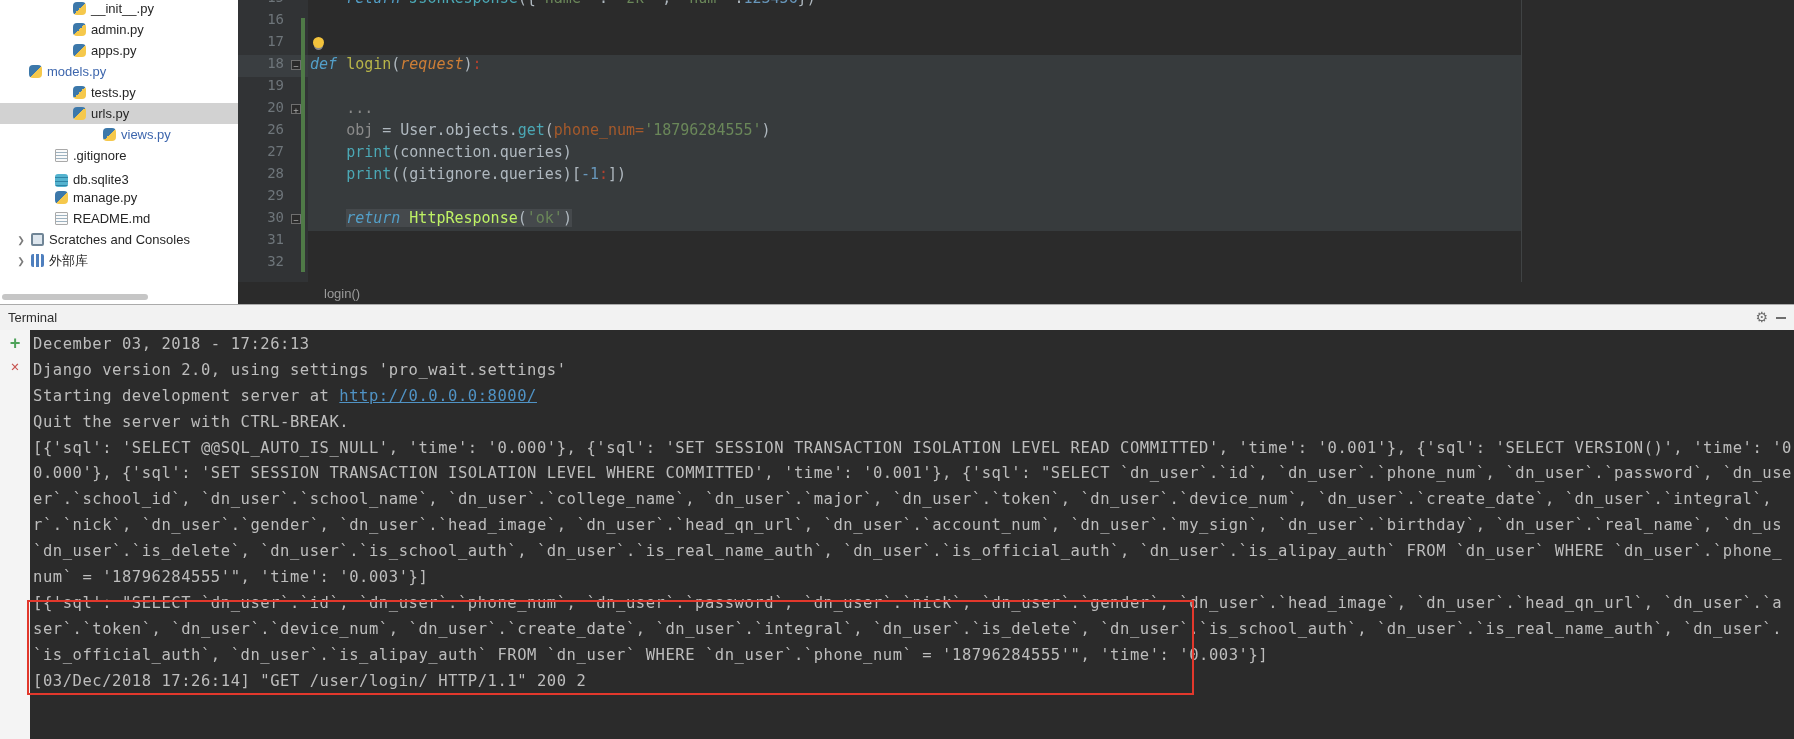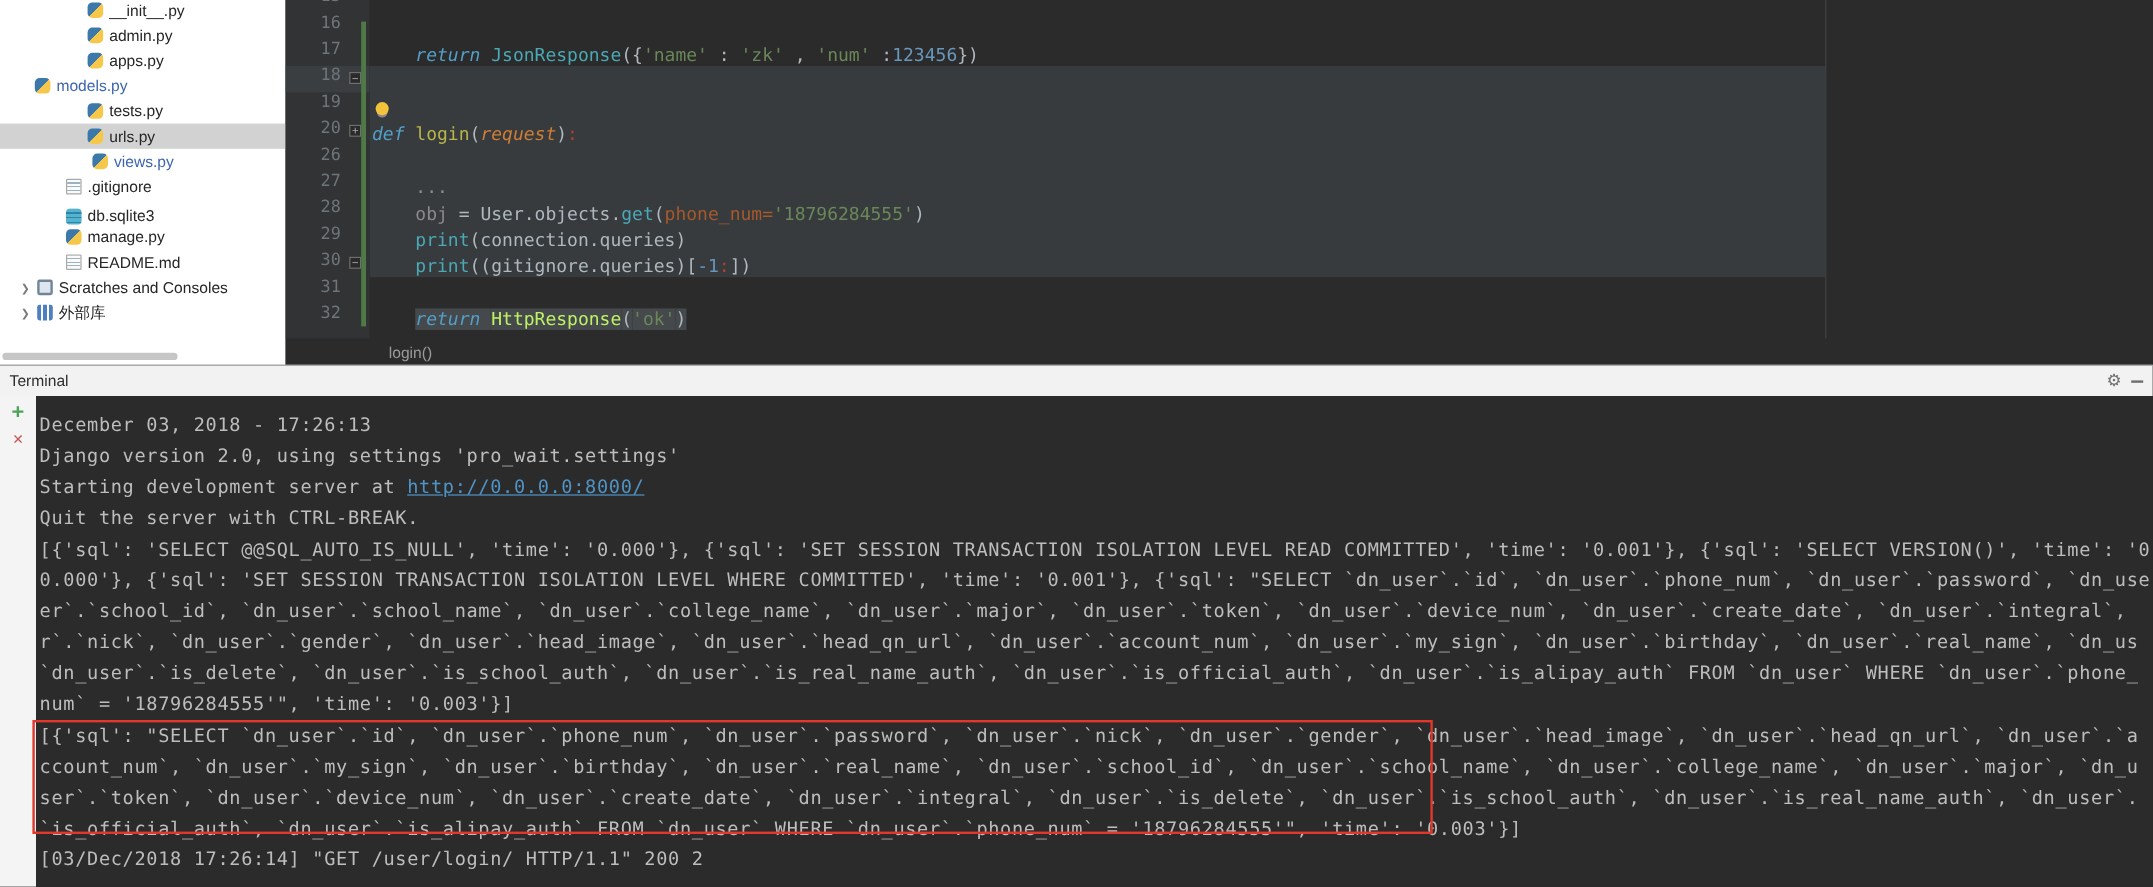--- a/index.html
+++ b/index.html
@@ -26,21 +26,21 @@
   #scope-block{position:absolute;left:70px;top:55px;width:1213px;height:176px;background:#373b3d;}
   #margin-guide{position:absolute;left:1283px;top:0;width:1px;height:282px;background:#404344;}
   #gutter{position:absolute;left:0;top:0;width:70px;height:282px;background:#313335;}
   #gutter .g-in,#code .c-in{margin-top:-11px;}
   .g-row{height:22px;line-height:22px;position:relative;}
   .g-row.cur{background:#3a3e41;}
   .g-num{display:block;width:46px;text-align:right;color:#6e757a;font:14px "DejaVu Sans Mono",monospace;}
   .g-fold{position:absolute;left:53px;top:5px;width:10px;height:10px;border:1px solid #6f6f6f;background:#2b2b2b;
           color:#a7a7a7;font:9px/10px "DejaVu Sans Mono",monospace;text-align:center;box-sizing:border-box;cursor:pointer;}
   #vcs-strip{position:absolute;left:63px;top:18px;width:4px;height:254px;background:var(--vcs,#4f7a47);}
-  #code{position:absolute;left:70px;top:0;right:0;height:282px;margin-top:48px;}
+  #code{position:absolute;left:70px;top:0;right:0;height:282px;}
   .c-row{height:22px;line-height:22px;white-space:pre;font:15px "DejaVu Sans Mono",monospace;color:#afb8bf;padding-left:2px;position:relative;}
   .tk-kw{color:#539fc8;font-style:italic;}
   .tk-cy{color:#4ba8b5;}
   .tk-fn{color:#b8b549;}
   .tk-par{color:#ce7e36;font-style:italic;}
   .tk-str{color:#6a8759;}
   .tk-num{color:#6897bb;}
   .tk-gy{color:#8a8a8a;}
   .tk-na{color:#a65a2b;}
   .tk-rd{color:#b3402e;}
@@ -52,21 +52,21 @@
   
   #term-header{position:absolute;left:0;top:304px;width:100%;height:26px;background:#f2f2f2;
                border-top:1px solid #ababab;box-sizing:border-box;}
   #term-title{position:absolute;left:8px;top:0;line-height:25px;font-size:13px;color:#2e2e2e;}
   #gear{position:absolute;right:26px;top:4px;font-size:14px;color:#6e6e6e;cursor:pointer;}
   #hide-btn{position:absolute;right:8px;top:12px;width:10px;height:2px;background:#6e6e6e;cursor:pointer;}
   #term-toolbar{position:absolute;left:0;top:330px;width:30px;height:409px;background:#f4f4f4;}
   #btn-add{display:block;margin:4px auto 0;width:18px;text-align:center;color:#4ea25a;font:bold 17px/18px "DejaVu Sans Mono",monospace;cursor:pointer;}
   #btn-close{display:block;margin:6px auto 0;width:18px;text-align:center;color:#c75450;font:bold 14px/16px "DejaVu Sans Mono",monospace;cursor:pointer;}
   #term-body{position:absolute;left:30px;top:330px;width:1764px;height:409px;background:#2b2b2b;overflow:hidden;}
-  #term-lines{padding:15px 0 0 3px;}
+  #term-lines{padding:5px 0 0 3px;}
   .t-line{height:25.9px;line-height:25.9px;white-space:pre;color:#bdbdbd;
           font:15.5px "DejaVu Sans Mono",monospace;letter-spacing:0.55px;}
   .t-link{color:var(--link,#5093c5);text-decoration:underline;cursor:pointer;}
 
   #red-box{position:absolute;left:27px;top:600px;width:1167px;height:95px;
            border:2px solid var(--red,#e2382c);box-sizing:border-box;z-index:10;pointer-events:none;}
 </style>
 </head>
 <body>
 
@@ -89,21 +89,21 @@
         <span class="lbl blue">models.py</span>
       </div>
       <div class="tree-row" style="padding-left: 73px;">
         <span class="ticon python"></span>
         <span class="lbl">tests.py</span>
       </div>
       <div class="tree-row sel" style="padding-left: 73px;">
         <span class="ticon python"></span>
         <span class="lbl">urls.py</span>
       </div>
-      <div class="tree-row" style="padding-left: 77px; text-align: right;">
+      <div class="tree-row" style="padding-left: 103px; text-align: right;">
         <span class="ticon python"></span>
         <span class="lbl blue">views.py</span>
       </div>
       <div class="tree-row" style="padding-left: 55px;">
         <span class="ticon file"></span>
         <span class="lbl">.gitignore</span>
       </div>
       <div class="tree-row" style="padding-left: 55px; align-items: flex-end;">
         <span class="ticon db"></span>
         <span class="lbl">db.sqlite3</span>
@@ -217,20 +217,19 @@
       <div class="t-line"><span>Django version 2.0, using settings 'pro_wait.settings'</span></div>
       <div class="t-line"><span>Starting development server at </span><span class="t-link">http://0.0.0.0:8000/</span></div>
       <div class="t-line"><span>Quit the server with CTRL-BREAK.</span></div>
       <div class="t-line"><span>[{'sql': 'SELECT @@SQL_AUTO_IS_NULL', 'time': '0.000'}, {'sql': 'SET SESSION TRANSACTION ISOLATION LEVEL READ COMMITTED', 'time': '0.001'}, {'sql': 'SELECT VERSION()', 'time': '0</span></div>
       <div class="t-line"><span>0.000'}, {'sql': 'SET SESSION TRANSACTION ISOLATION LEVEL WHERE COMMITTED', 'time': '0.001'}, {'sql': "SELECT `dn_user`.`id`, `dn_user`.`phone_num`, `dn_user`.`password`, `dn_use</span></div>
       <div class="t-line"><span>er`.`school_id`, `dn_user`.`school_name`, `dn_user`.`college_name`, `dn_user`.`major`, `dn_user`.`token`, `dn_user`.`device_num`, `dn_user`.`create_date`, `dn_user`.`integral`, </span></div>
       <div class="t-line"><span>r`.`nick`, `dn_user`.`gender`, `dn_user`.`head_image`, `dn_user`.`head_qn_url`, `dn_user`.`account_num`, `dn_user`.`my_sign`, `dn_user`.`birthday`, `dn_user`.`real_name`, `dn_us</span></div>
       <div class="t-line"><span>`dn_user`.`is_delete`, `dn_user`.`is_school_auth`, `dn_user`.`is_real_name_auth`, `dn_user`.`is_official_auth`, `dn_user`.`is_alipay_auth` FROM `dn_user` WHERE `dn_user`.`phone_</span></div>
       <div class="t-line"><span>num` = '18796284555'", 'time': '0.003'}]</span></div>
       <div class="t-line"><span>[{'sql': "SELECT `dn_user`.`id`, `dn_user`.`phone_num`, `dn_user`.`password`, `dn_user`.`nick`, `dn_user`.`gender`, `dn_user`.`head_image`, `dn_user`.`head_qn_url`, `dn_user`.`a</span></div>
-      <div class="t-line"><span>ccount_num`, `dn_user`.`my_sign`, `dn_user`.`birthday`, `dn_user`.`real_name`, `dn_user`.`school_id`, `dn_user`.`school_name`, `dn_user`.`college_name`, `dn_user`.`major`, `dn_u</span></div>
       <div class="t-line"><span>ser`.`token`, `dn_user`.`device_num`, `dn_user`.`create_date`, `dn_user`.`integral`, `dn_user`.`is_delete`, `dn_user`.`is_school_auth`, `dn_user`.`is_real_name_auth`, `dn_user`.</span></div>
       <div class="t-line"><span>`is_official_auth`, `dn_user`.`is_alipay_auth` FROM `dn_user` WHERE `dn_user`.`phone_num` = '18796284555'", 'time': '0.003'}]</span></div>
       <div class="t-line"><span>[03/Dec/2018 17:26:14] "GET /user/login/ HTTP/1.1" 200 2</span></div>
     </div>
 </div>
 
 <div id="red-box"></div>
 
 </body></html>

